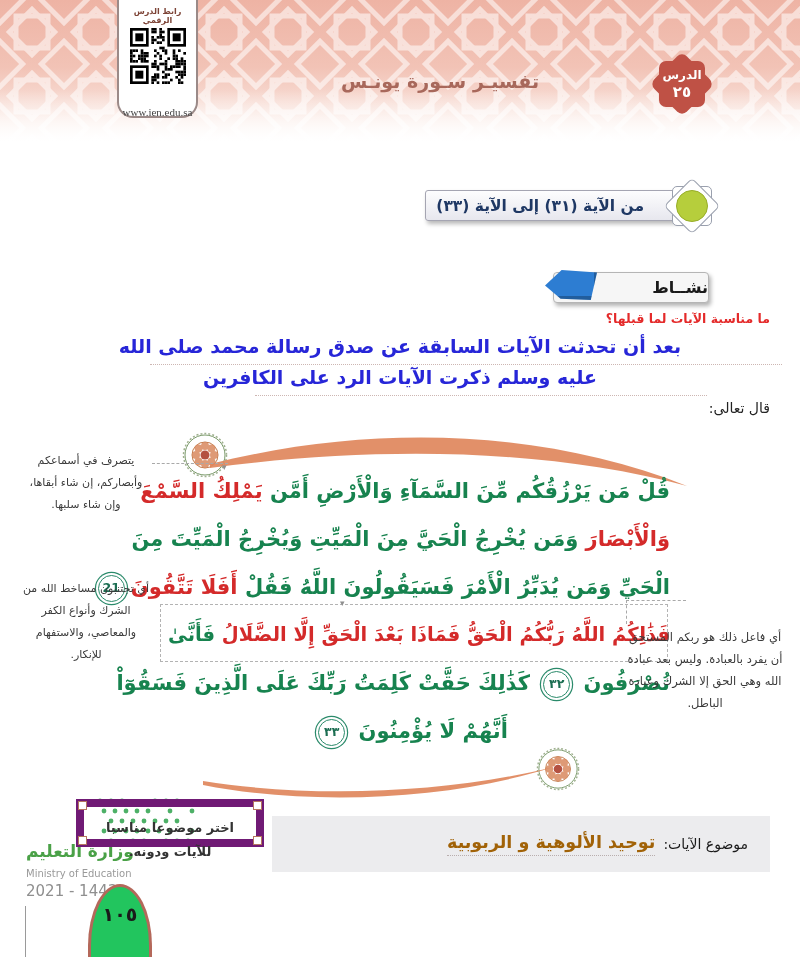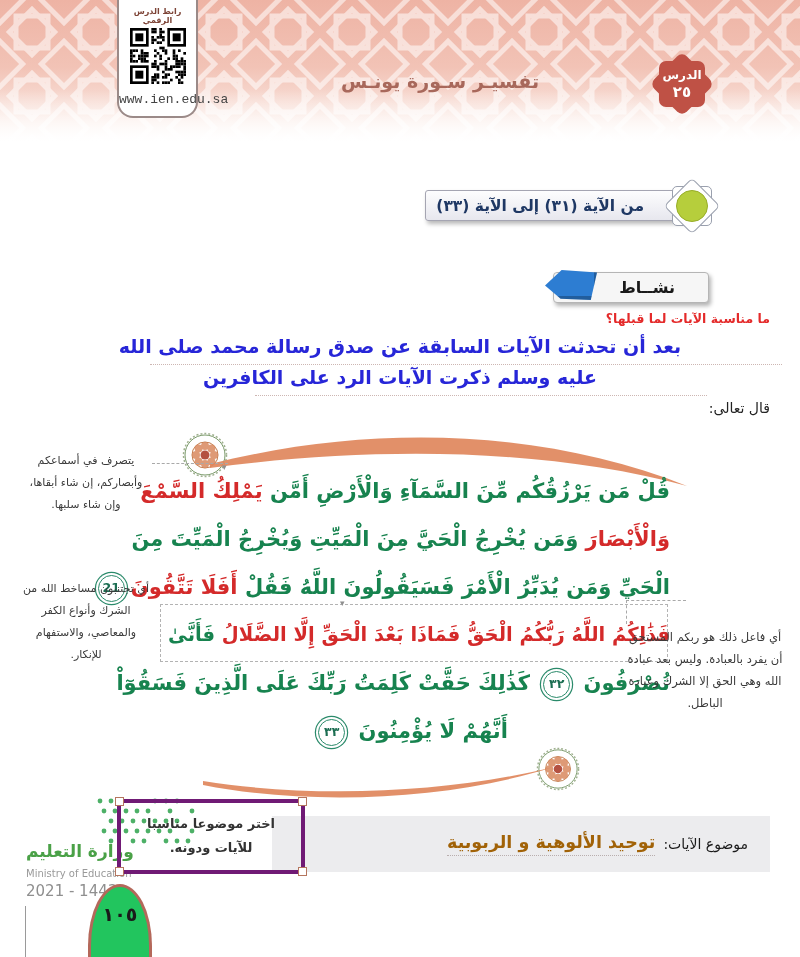--- a/index.html
+++ b/index.html
@@ -17,21 +17,21 @@
     background:linear-gradient(rgba(255,255,255,0), #ffffff 85%); }
   .header-title { left:320px; top:70px; width:240px; text-align:center; direction:rtl;
     color:#a8685b; font-size:19px; font-weight:bold; }
 
   
   .qr-tab { left:117px; top:0px; width:81px; height:118px; background:#fff;
     border:2px solid #9b8a88; border-top:none; border-radius:0 0 16px 16px;
     z-index:6; text-align:center; padding-top:7px; }
   .qr-title { font-size:8px; font-weight:bold; color:#7d4437; direction:rtl; }
   .qr-svg { margin-top:3px; }
-  .qr-url { font-size:13px; color:#444; margin-top:4px; font-family:Liberation Mono, monospace; }
+  .qr-url { font-size:11px; color:#444; margin-top:18px; font-family:Liberation Serif, serif; }
 
   
   .lesson-badge { left:650px; top:52px; width:64px; height:64px; z-index:4; }
   .star8 > i { position:absolute; left:9px; top:9px; width:46px; height:46px;
     background:#bf5145; border-radius:7px; display:block; }
   .star8 > i.r45 { transform:rotate(45deg); }
   .lesson-text { position:absolute; left:0; top:0; width:64px; height:64px; z-index:2;
     display:flex; flex-direction:column; align-items:center; justify-content:center;
     color:#fff; font-weight:bold; direction:rtl; }
   .lesson-label { font-size:12px; line-height:15px; }
@@ -46,21 +46,21 @@
   .section-star { left:664px; top:178px; width:56px; height:56px; z-index:3; }
   .section-star i { position:absolute; left:8px; top:8px; width:40px; height:40px;
     background:#fff; border:1.5px solid #9aa0ae; border-radius:5px; display:block; }
   .section-star i.r45 { transform:rotate(45deg); }
   .section-star .core { position:absolute; left:12px; top:12px; width:32px; height:32px;
     border-radius:50%; background:#b6ce3c; border:1.5px solid #97ad28; z-index:2; }
 
   
   .nshat-bar { left:553px; top:272px; width:156px; height:31px; background:#f6f6f6;
     border:1px solid #b5b5b5; border-radius:4px; box-shadow:2px 3px 4px rgba(0,0,0,.3);
-    direction:rtl; display:flex; align-items:center; padding-right:33px; }
+    direction:rtl; display:flex; align-items:center; padding-right:0; }
   .nshat-label { font-size:16px; font-weight:bold; color:#1a1a1a; }
   .nshat-arrow { left:545px; top:270px; width:52px; height:30px; background:#2d7dd2; z-index:2;
     clip-path:polygon(0 52%, 32% 0, 100% 8%, 88% 100%, 30% 96%);
     box-shadow:inset -3px -4px 0 rgba(0,0,0,.25); }
 
   
   .question { right:30px; top:311px; color:#e42a2a; font-size:12.5px; font-weight:bold; direction:rtl; }
   .answers { right:20px; top:331px; width:760px; text-align:center; direction:rtl;
     color:#2726d8; font-size:19px; font-weight:bold; line-height:31px; z-index:2; }
   .rule { border-top:1.6px dotted #cdb6b2; height:0; }
@@ -90,22 +90,22 @@
   .dash-rect { border:1px dashed #b3b3b3; background:transparent; }
   .caret { color:#8f8f8f; font-size:9px; }
 
   
   .topic-bar { left:272px; top:816px; width:498px; height:56px; background:#ececee;
     direction:rtl; display:flex; align-items:center; padding-right:22px; z-index:2; }
   .topic-label { font-size:14px; color:#1a1a1a; margin-left:8px; }
   .topic-answer { font-size:17.5px; font-weight:bold; color:#a16207;
     border-bottom:1.6px dotted #b9aeae; padding-bottom:3px; }
 
-  .choose-box { left:76px; top:799px; width:188px; height:75px; border:4px solid #701a75;
-    text-align:center; direction:rtl; padding-top:9px; z-index:3; background:transparent;margin-left:41px; }
+  .choose-box { left:76px; top:799px; width:188px; height:48px; border:8px solid #701a75;
+    text-align:center; direction:rtl; padding-top:9px; z-index:3; background:transparent; }
   .choose-box .ln { font-size:13px; font-weight:bold; color:#333; line-height:24px; }
   .corner { position:absolute; width:9px; height:9px; border:1.5px solid #b5765f; background:#fff; }
   .c-tl { left:-6px; top:-6px; } .c-tr { right:-6px; top:-6px; }
   .c-bl { left:-6px; bottom:-6px; } .c-br { right:-6px; bottom:-6px; }
 
   .ministry-ar { left:26px; top:841px; width:150px; font-size:17px; font-weight:bold;
     color:#4aa147; direction:rtl; text-align:left; z-index:2; letter-spacing:1px; }
   .ministry-en { left:26px; top:868px; font-size:10px; color:#9a9a9a; z-index:2; }
   .year { left:26px; top:882px; font-size:15px; color:#8f8f8f; z-index:2; }
 

